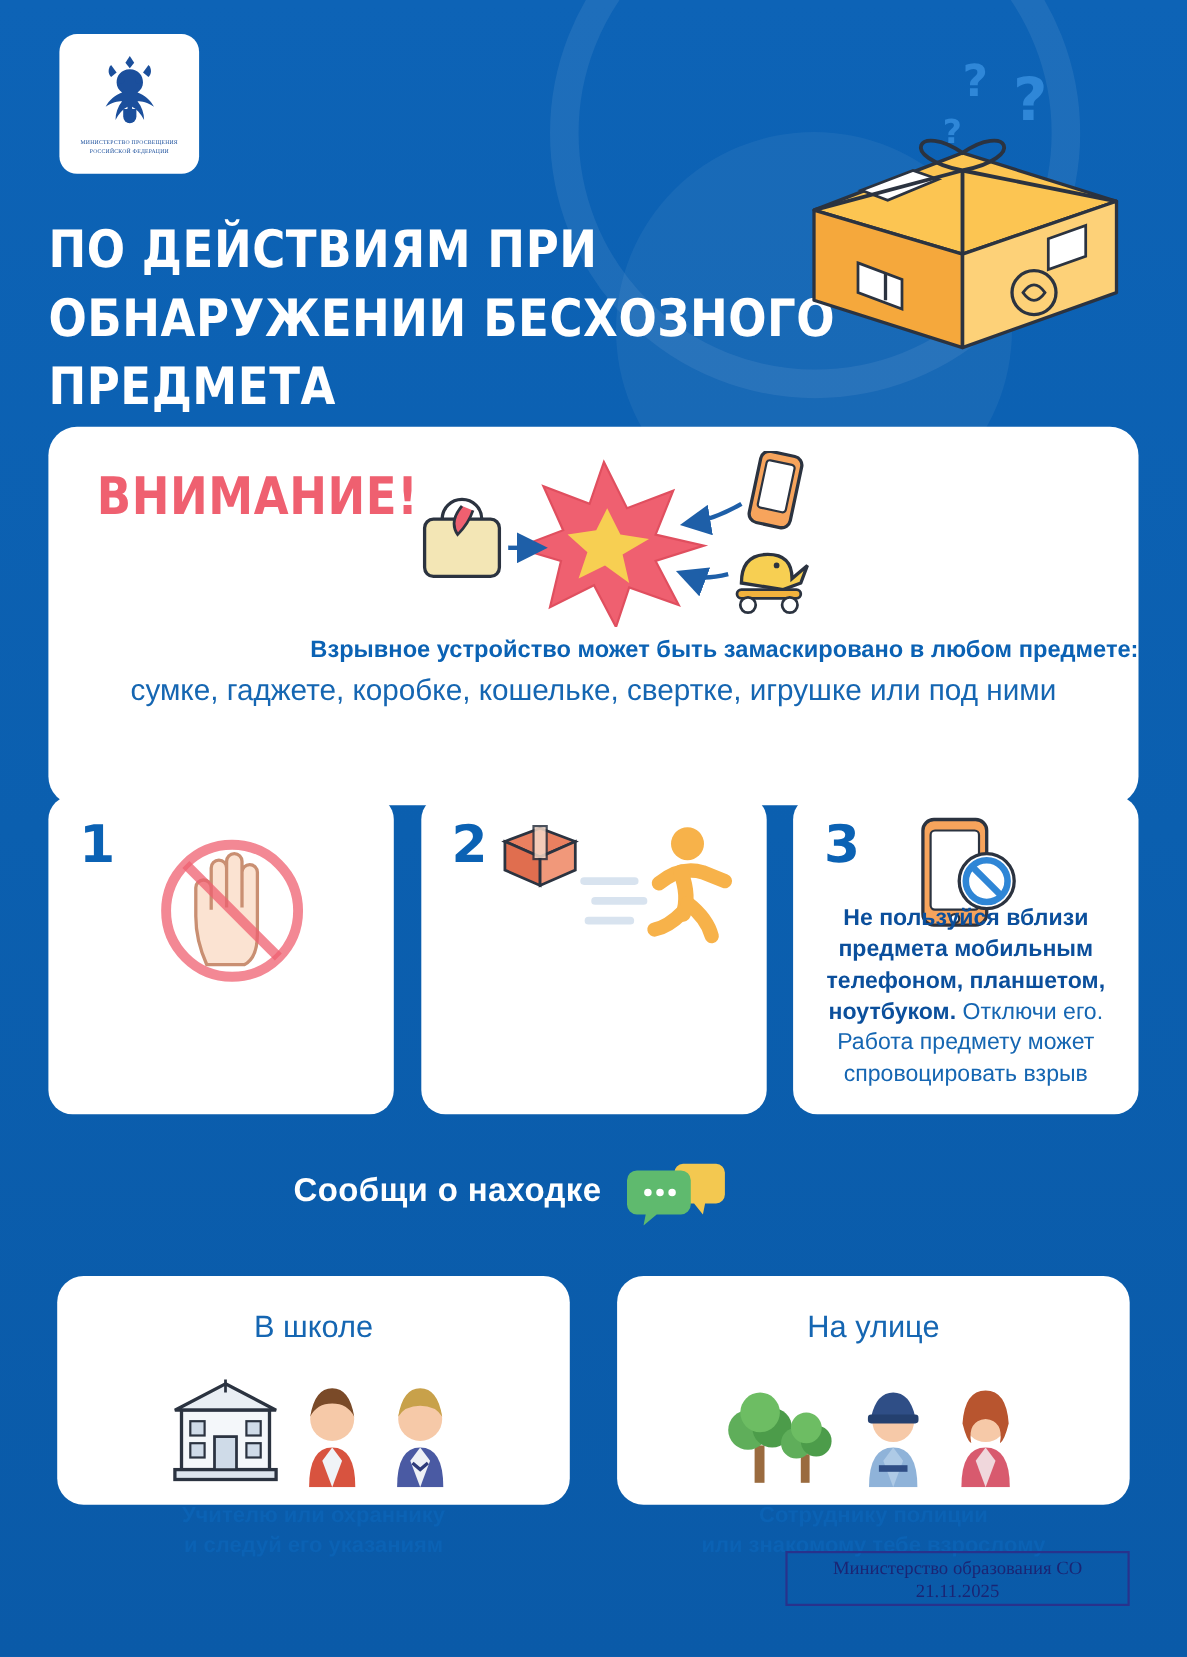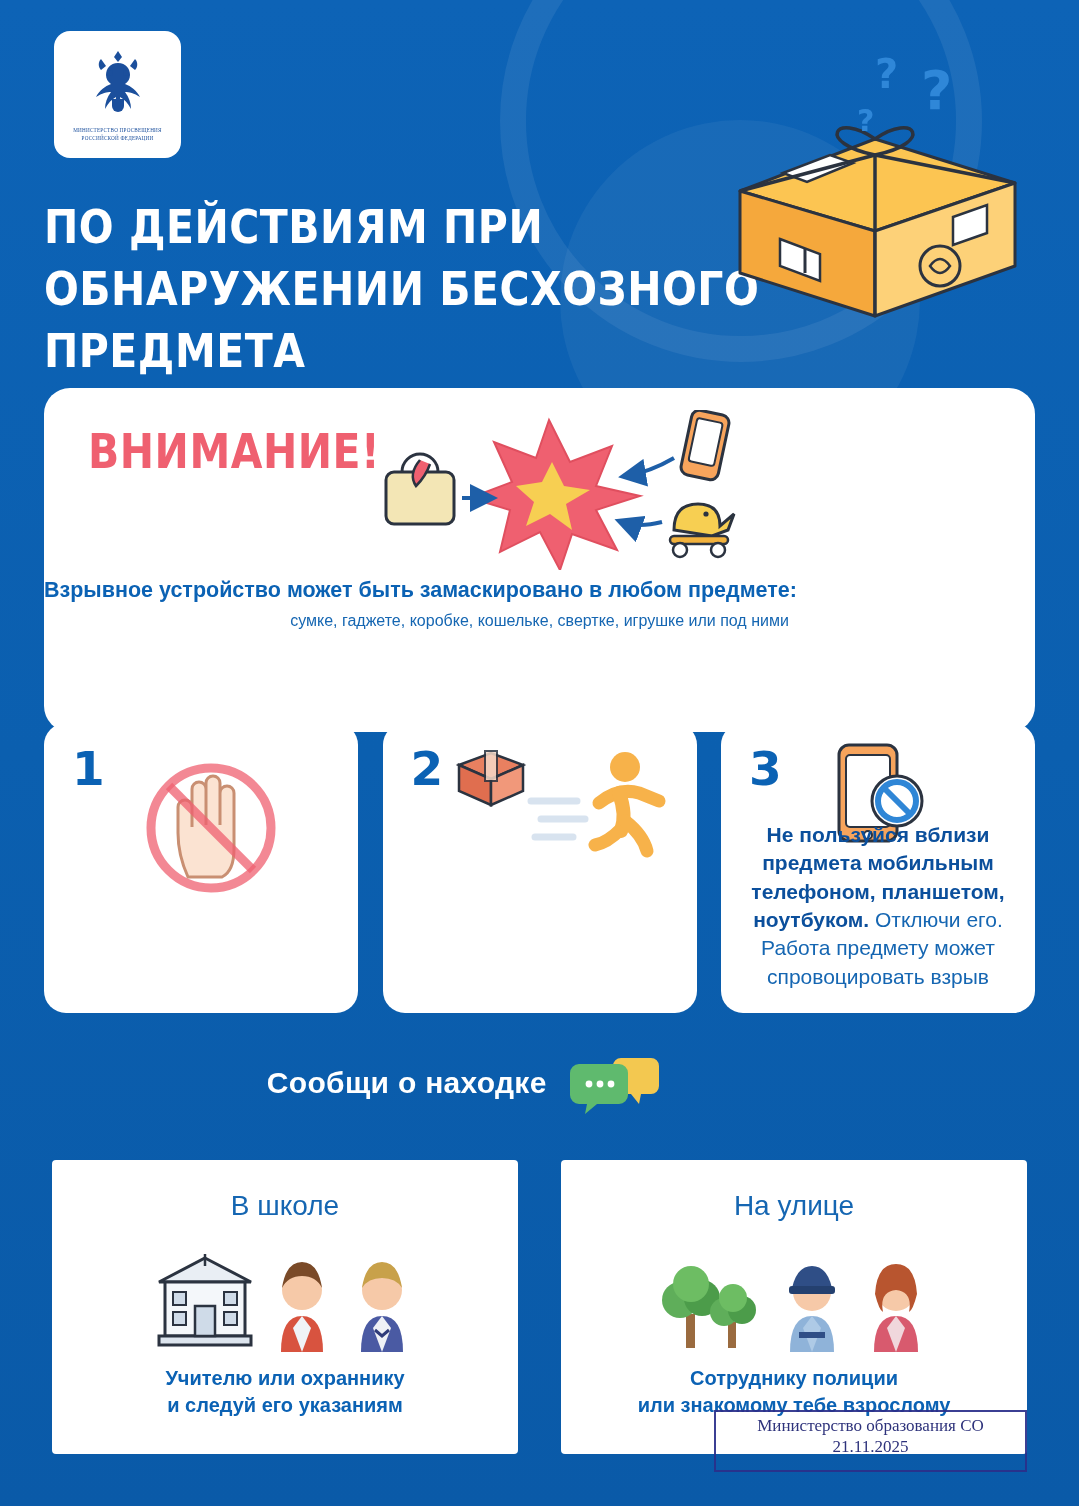--- a/index.html
+++ b/index.html
@@ -147,31 +147,31 @@
     position: absolute;
     top: 22px;
     left: 330px;
     width: 400px;
     height: 150px;
   }
   .warn-line1 {
     position: absolute;
     left: 0; right: 0;
     top: 190px;
-    text-align: left;
+    text-align: right;
     font-size: 21.5px;
     font-weight: bold;
     color: #0b62b4;
   }
   .warn-line2 {
     position: absolute;
     left: 0; right: 0;
     top: 224px;
     text-align: center;
-    font-size: 16px;
+    font-size: 27px;
     color: #1566b2;
   }
 
   
   .steps {
     position: absolute;
     top: 723px;
     left: 44px;
     width: 991px;
     height: 290px;
@@ -238,23 +238,23 @@
     position: absolute;
     top: 1160px;
     left: 52px;
     width: 975px;
     height: 300px;
     display: flex;
     justify-content: space-between;
   }
   .bcard {
     width: 466px;
-    height: 294px;
+    height: 208px;
     background: #fff;
-    border-radius: 4px;
+    border-radius: 24px;
     position: relative;
     box-sizing: border-box;
   }
   .bcard-title {
     position: absolute;
     top: 30px;
     left: 0; right: 0;
     text-align: center;
     font-size: 28px;
     color: #1566b2;
@@ -280,21 +280,21 @@
     color: #0b62b4;
     line-height: 1.35;
   }
 
   
   .stamp {
     position: absolute;
     left: 714px;
     top: 1410px;
     width: 313px;
-    height: 62px;
+    height: 50px;
     border: 2px solid #2b2f8a;
     box-sizing: border-box;
     color: #1c2170;
     font-family: "Liberation Serif", serif;
     font-size: 17px;
     line-height: 1.25;
     text-align: center;
     padding-top: 3px;
     opacity: .92;
   }

